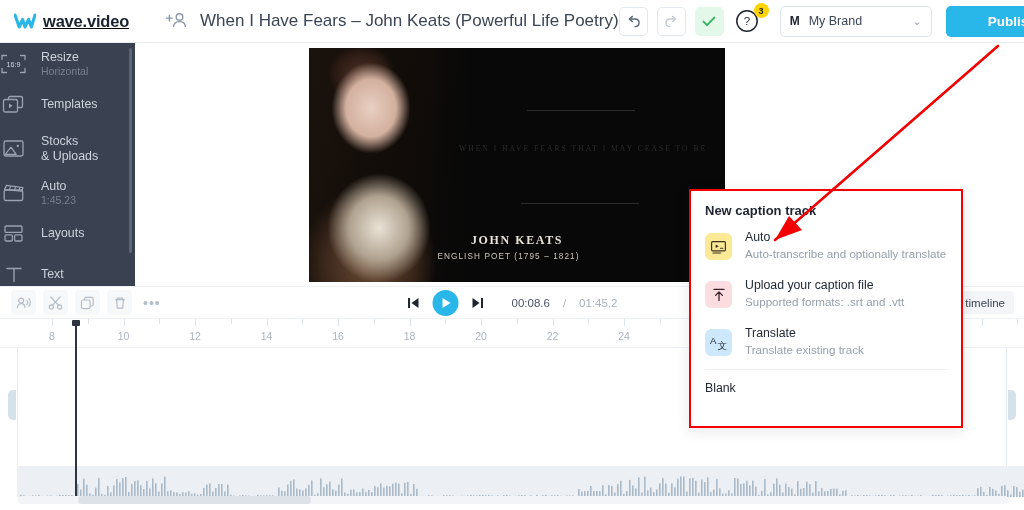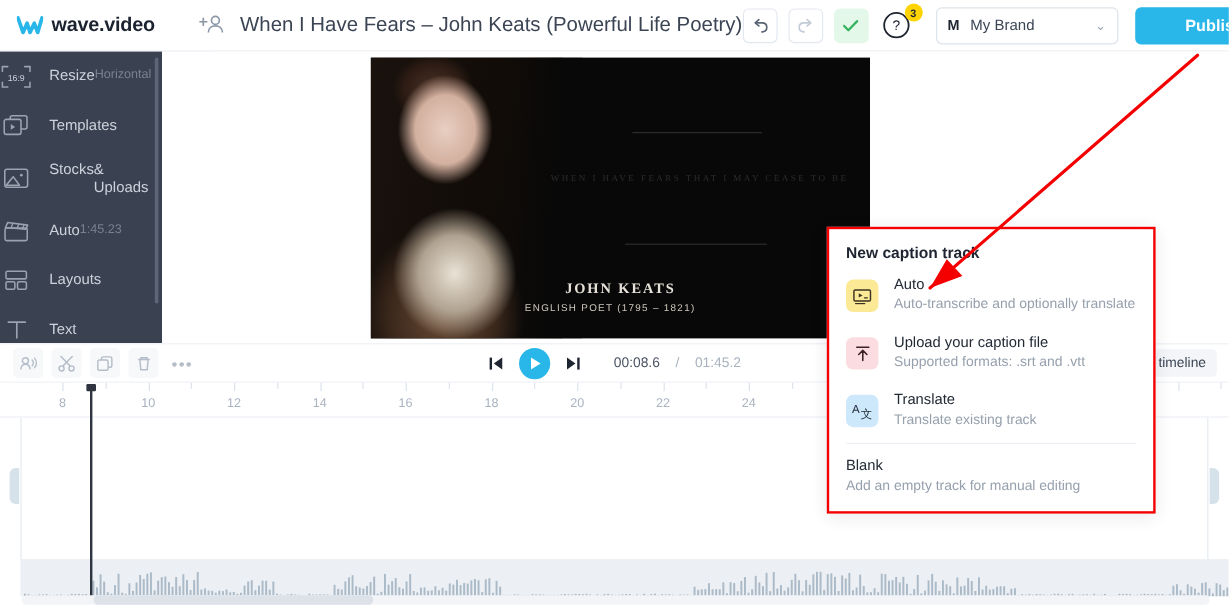--- a/index.html
+++ b/index.html
@@ -9,21 +9,21 @@
     background: #ffffff; overflow: hidden;
   }
   #app { position: relative; width: 1024px; height: 510px; }
 
   
   .topbar {
     position: absolute; left: 0; top: 0; width: 1024px; height: 43px;
     background: #ffffff; border-bottom: 1px solid #e9edf2;
     display: flex; align-items: center;
   }
-  .logo-wrap { display: flex; align-items: center; margin-left: 14px; gap: 7px; }
+  .logo-wrap { display: flex; align-items: center; margin-left: 14px; gap: 7px; text-decoration: underline; }
   .logo-mark { width: 22px; height: 17px; position: relative; }
   .brand-text { font-size: 16.5px; font-weight: bold; color: #1b2330; letter-spacing: -0.2px; }
   .hamburger { margin-left: 24px; width: 20px; display: flex; flex-direction: column; gap: 4px; cursor: pointer; }
   .hamburger i { display: block; height: 2px; background: #9aa5b4; border-radius: 1px; }
   .adduser { margin-left: 13px; width: 22px; height: 22px; cursor: pointer; position: relative; }
   .proj-title {
     margin-left: 12px; font-size: 17px; color: #3b4554; white-space: nowrap;
   }
   .tb-right { margin-left: auto; display: flex; align-items: center; gap: 9px; padding-right: 11px; }
   .sq-btn {
@@ -58,21 +58,21 @@
 
   
   .sidebar {
     position: absolute; left: 0; top: 43px; width: 135px; height: 243px;
     background: #3a4150; overflow: hidden;
   }
   .side-item {
     display: flex; align-items: center; height: 41px; gap: 14px; cursor: pointer;
   }
   .side-ic { width: 27px; height: 26px; flex: 0 0 27px; display:flex; align-items:center; justify-content:center; }
-  .side-txt { display: flex; flex-direction: row; justify-content: flex-end; line-height: 1.18; }
+  .side-txt { display: flex; flex-direction: column; justify-content: flex-end; line-height: 1.18; }
   .side-label { font-size: 12.4px; color: #cdd3dc; }
   .side-sub { font-size: 10.5px; color: #79818f; }
   .side-scroll {
     position: absolute; right: 3px; top: 5px; width: 3px; height: 205px;
     background: #5d6676; border-radius: 2px;
   }
 
   
   .canvas-area {
     position: absolute; left: 135px; top: 43px; right: 0; height: 243px; background: #fff; margin-left: 43px;
@@ -866,21 +866,20 @@
       <span class="cap-txt">
         <span class="cap-lab">Translate</span>
         <span class="cap-sub">Translate existing track</span>
       </span>
     </div>
 
     <div class="cap-divider"></div>
 
     <div class="cap-blank">
       <div class="cap-lab" style="margin-bottom:3px">Blank</div>
-      <div class="cap-sub">Add an empty track for manual editing</div>
     </div>
   </div>
 
   <svg class="arrow-svg" width="320" height="230" viewBox="0 0 320 230">
     <path d="M308 6 L85 200" stroke="#f40000" stroke-width="2.6" stroke-linecap="round" fill="none"></path>
     <path d="M85 200 L112 190 L99 176 Z" fill="#f40000"></path>
   </svg>
 
 </div>
 

